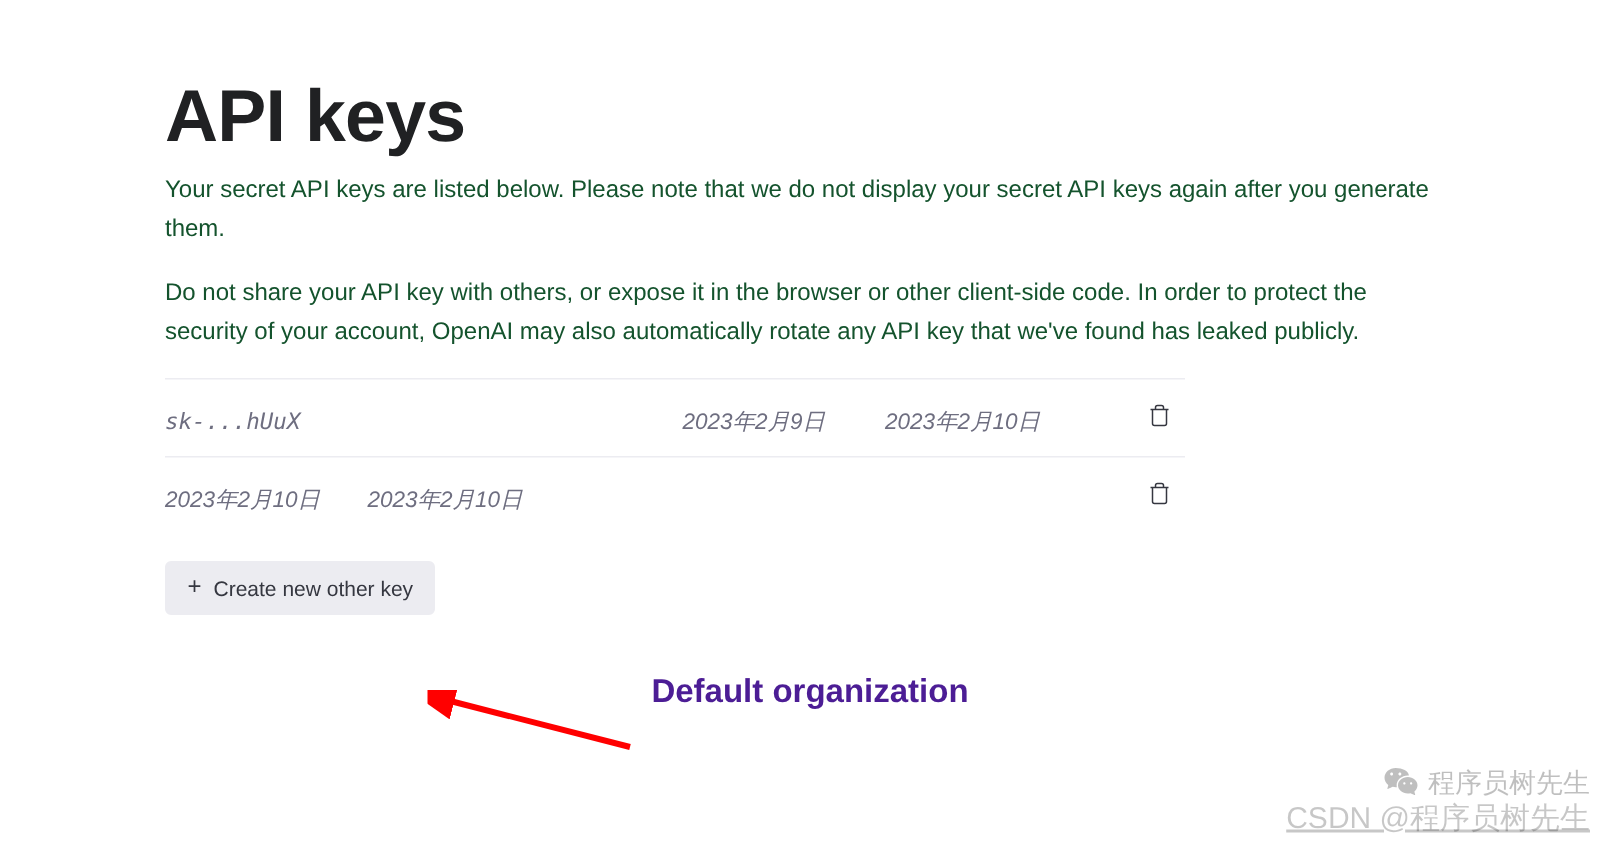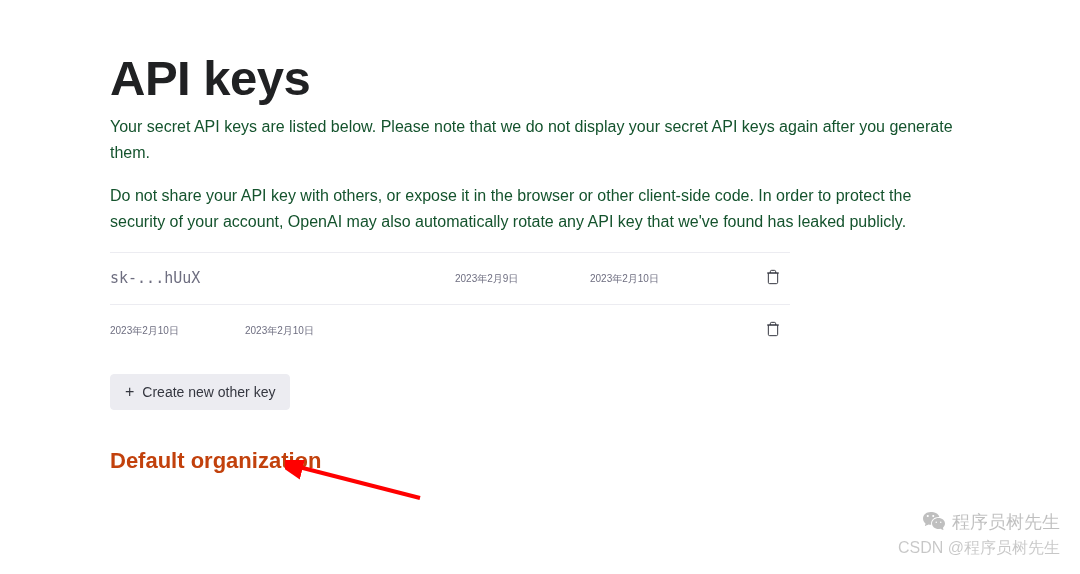--- a/index.html
+++ b/index.html
@@ -44,26 +44,27 @@
       letter-spacing: 1px;
       text-transform: uppercase;
       color: #353740;
     }
     .col-key { width: 345px; }
     .col-created { width: 135px; }
     .col-lastused { width: 145px; }
     .col-action { flex: 1; text-align: right; }
     .table-row {
       display: flex;
-      align-items: center;
+      align-items: flex-end;
       border-top: 1px solid #ececf1;
       padding: 12px 0;
+      font-style: italic;
     }
     .td {
-      font-size: 10px;
+      font-size: 15px;
       color: #6e6e80;
       line-height: 1.4;
     }
     .td.key {
       font-family: ui-monospace, SFMono-Regular, Menlo, Monaco, Consolas, monospace;
       font-size: 15px;
       width: 345px;
     }
     .td.created { width: 135px; }
     .td.lastused { width: 145px; }
@@ -96,21 +97,22 @@
       gap: 8px;
     }
     .create-btn .plus {
       font-size: 16px;
       line-height: 1;
     }
     .section-title {
       font-size: 22px;
       font-weight: 700;
       margin-top: 38px;
-      color: #c2410c;
+      color: #4c1d95;
+      text-align: center;
     }
     .arrow {
       position: absolute;
       left: 285px;
       top: 460px;
       pointer-events: none;
     }
     .wechat-watermark {
       position: absolute;
       right: 20px;
@@ -125,21 +127,22 @@
     .wechat-watermark svg {
       width: 24px;
       height: 24px;
       fill: rgba(0,0,0,0.25);
     }
     .csdn-watermark {
       position: absolute;
       right: 20px;
       bottom: 15px;
       color: rgba(0,0,0,0.22);
-      font-size: 16px;
+      font-size: 20px;
+      text-decoration: underline;
     }
   </style>
 </head>
 <body>
 
 
 
 <h1 class="page-title">API keys</h1>
 
 <p class="description">Your secret API keys are listed below. Please note that we do not display your secret API keys again after you generate them.</p>

